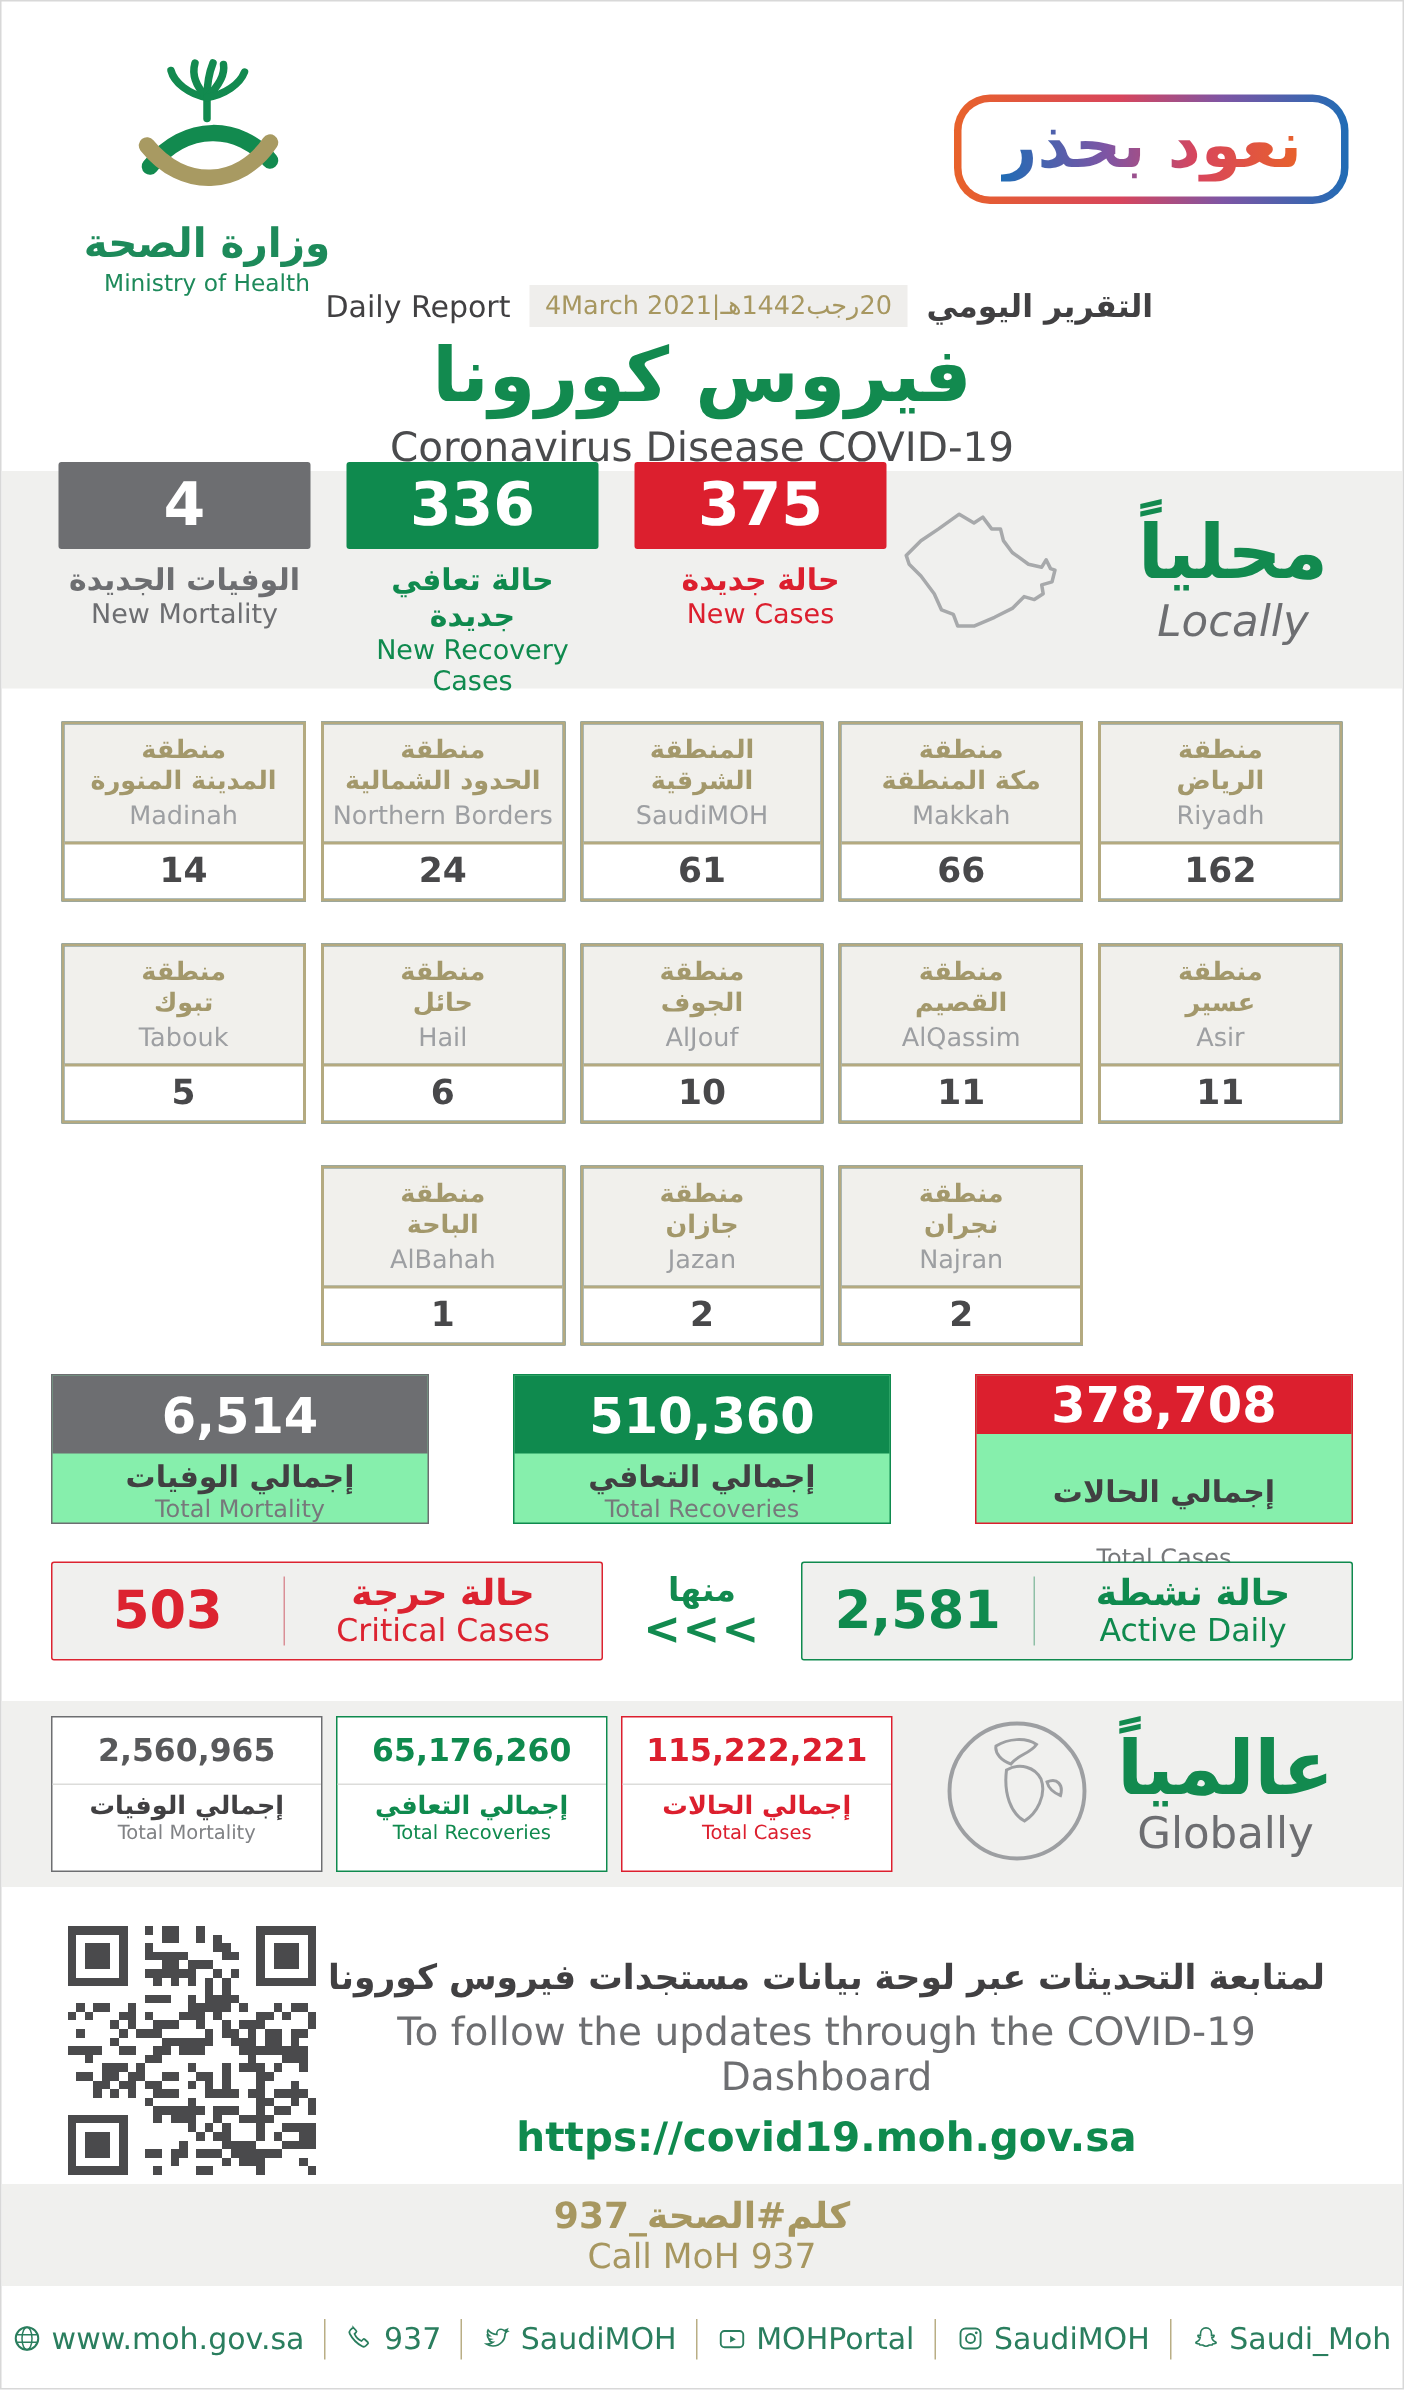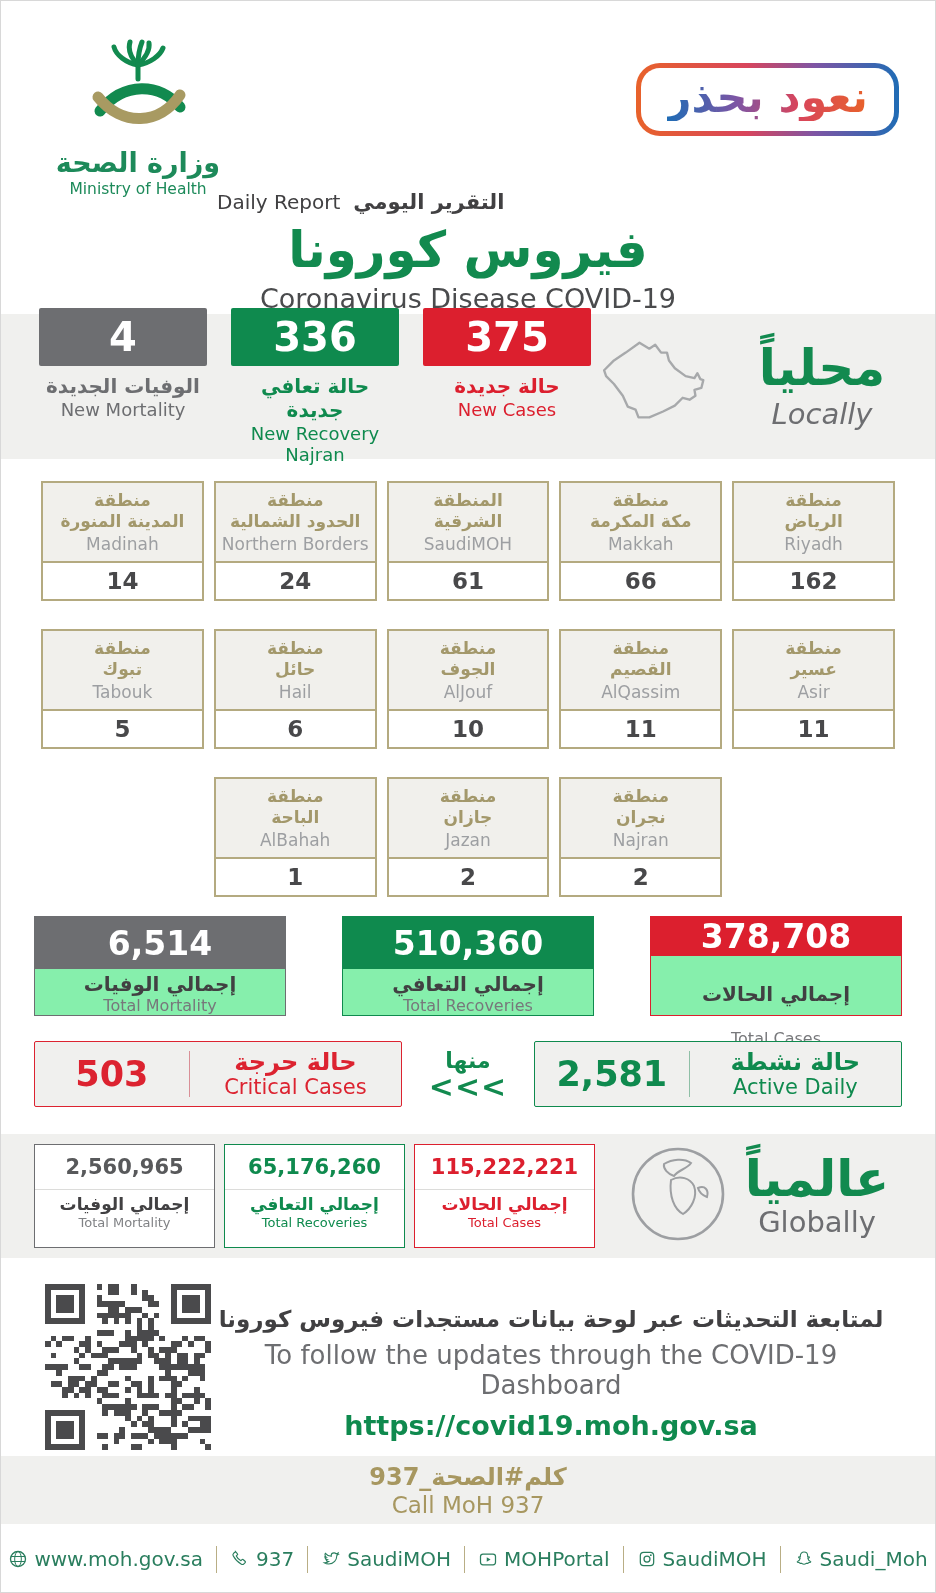--- a/index.html
+++ b/index.html
@@ -127,38 +127,39 @@
     </div>
 
     <div class="badge-outer">
       <div class="badge-inner">
         <div class="badge-text" dir="rtl">نعود بحذر</div>
       </div>
     </div>
 
     <div class="report-row">
       <span class="daily-report-en">Daily Report</span>
+      <span class="date-chip"><span>4March 2021</span><span>|</span><span dir="rtl">20رجب1442هـ</span></span>
       <span class="daily-report-ar" dir="rtl">التقرير اليومي</span>
     </div>
 
     <div class="title-ar" dir="rtl">فيروس كورونا</div>
     <div class="title-en">Coronavirus Disease COVID-19</div>
   </div>
 
   <div class="locally-band">
     <div class="local-stats">
         <div class="stat">
     <div class="stat-value" style="background: rgb(109, 110, 113);">4</div>
     <div class="stat-ar" dir="rtl" style="color: rgb(109, 110, 113);">الوفيات الجديدة</div>
     <div class="stat-en" style="color: rgb(109, 110, 113);">New Mortality</div>
   </div>
         <div class="stat">
     <div class="stat-value" style="background: rgb(15, 138, 78);">336</div>
     <div class="stat-ar" dir="rtl" style="color: rgb(15, 138, 78);">حالة تعافي جديدة</div>
-    <div class="stat-en" style="color: rgb(15, 138, 78);">New Recovery Najran</div>
+    <div class="stat-en" style="color: rgb(15, 138, 78);">New Recovery Cases</div>
   </div>
         <div class="stat">
     <div class="stat-value" style="background: rgb(220, 31, 46);">375</div>
     <div class="stat-ar" dir="rtl" style="color: rgb(220, 31, 46);">حالة جديدة</div>
     <div class="stat-en" style="color: rgb(220, 31, 46);">New Cases</div>
   </div>
       </div>
     <span class="ksa-map">
       <svg width="150" height="108" viewBox="0 0 150 110">
         <path d="M12,40 L22,30 L34,22 L48,12 L58,18 L64,14 L70,22 L76,22 L78,30 L84,38 L95,46 L104,48 L107,43 L110,49 L113,50 L111,58 L104,60 L105,66 L99,70 L92,68 L84,76 L72,82 L58,88 L47,88 L44,80 L36,77 L31,66 L22,54 L14,46 Z" fill="none" stroke="#a7a9ab" stroke-width="2.4" stroke-linejoin="round"></path>
@@ -192,21 +193,21 @@
     <div class="rc-head">
       <div class="rc-ar" dir="rtl">المنطقة</div>
       <div class="rc-ar" dir="rtl">الشرقية</div>
       <div class="rc-en">SaudiMOH</div>
     </div>
     <div class="rc-value">61</div>
   </div>
         <div class="region-card">
     <div class="rc-head">
       <div class="rc-ar" dir="rtl">منطقة</div>
-      <div class="rc-ar" dir="rtl">مكة المكرمة</div>
+      <div class="rc-ar" dir="rtl">مكة المنطقة</div>
       <div class="rc-en">Makkah</div>
     </div>
     <div class="rc-value">66</div>
   </div>
         <div class="region-card">
     <div class="rc-head">
       <div class="rc-ar" dir="rtl">منطقة</div>
       <div class="rc-ar" dir="rtl">الرياض</div>
       <div class="rc-en">Riyadh</div>
     </div>

